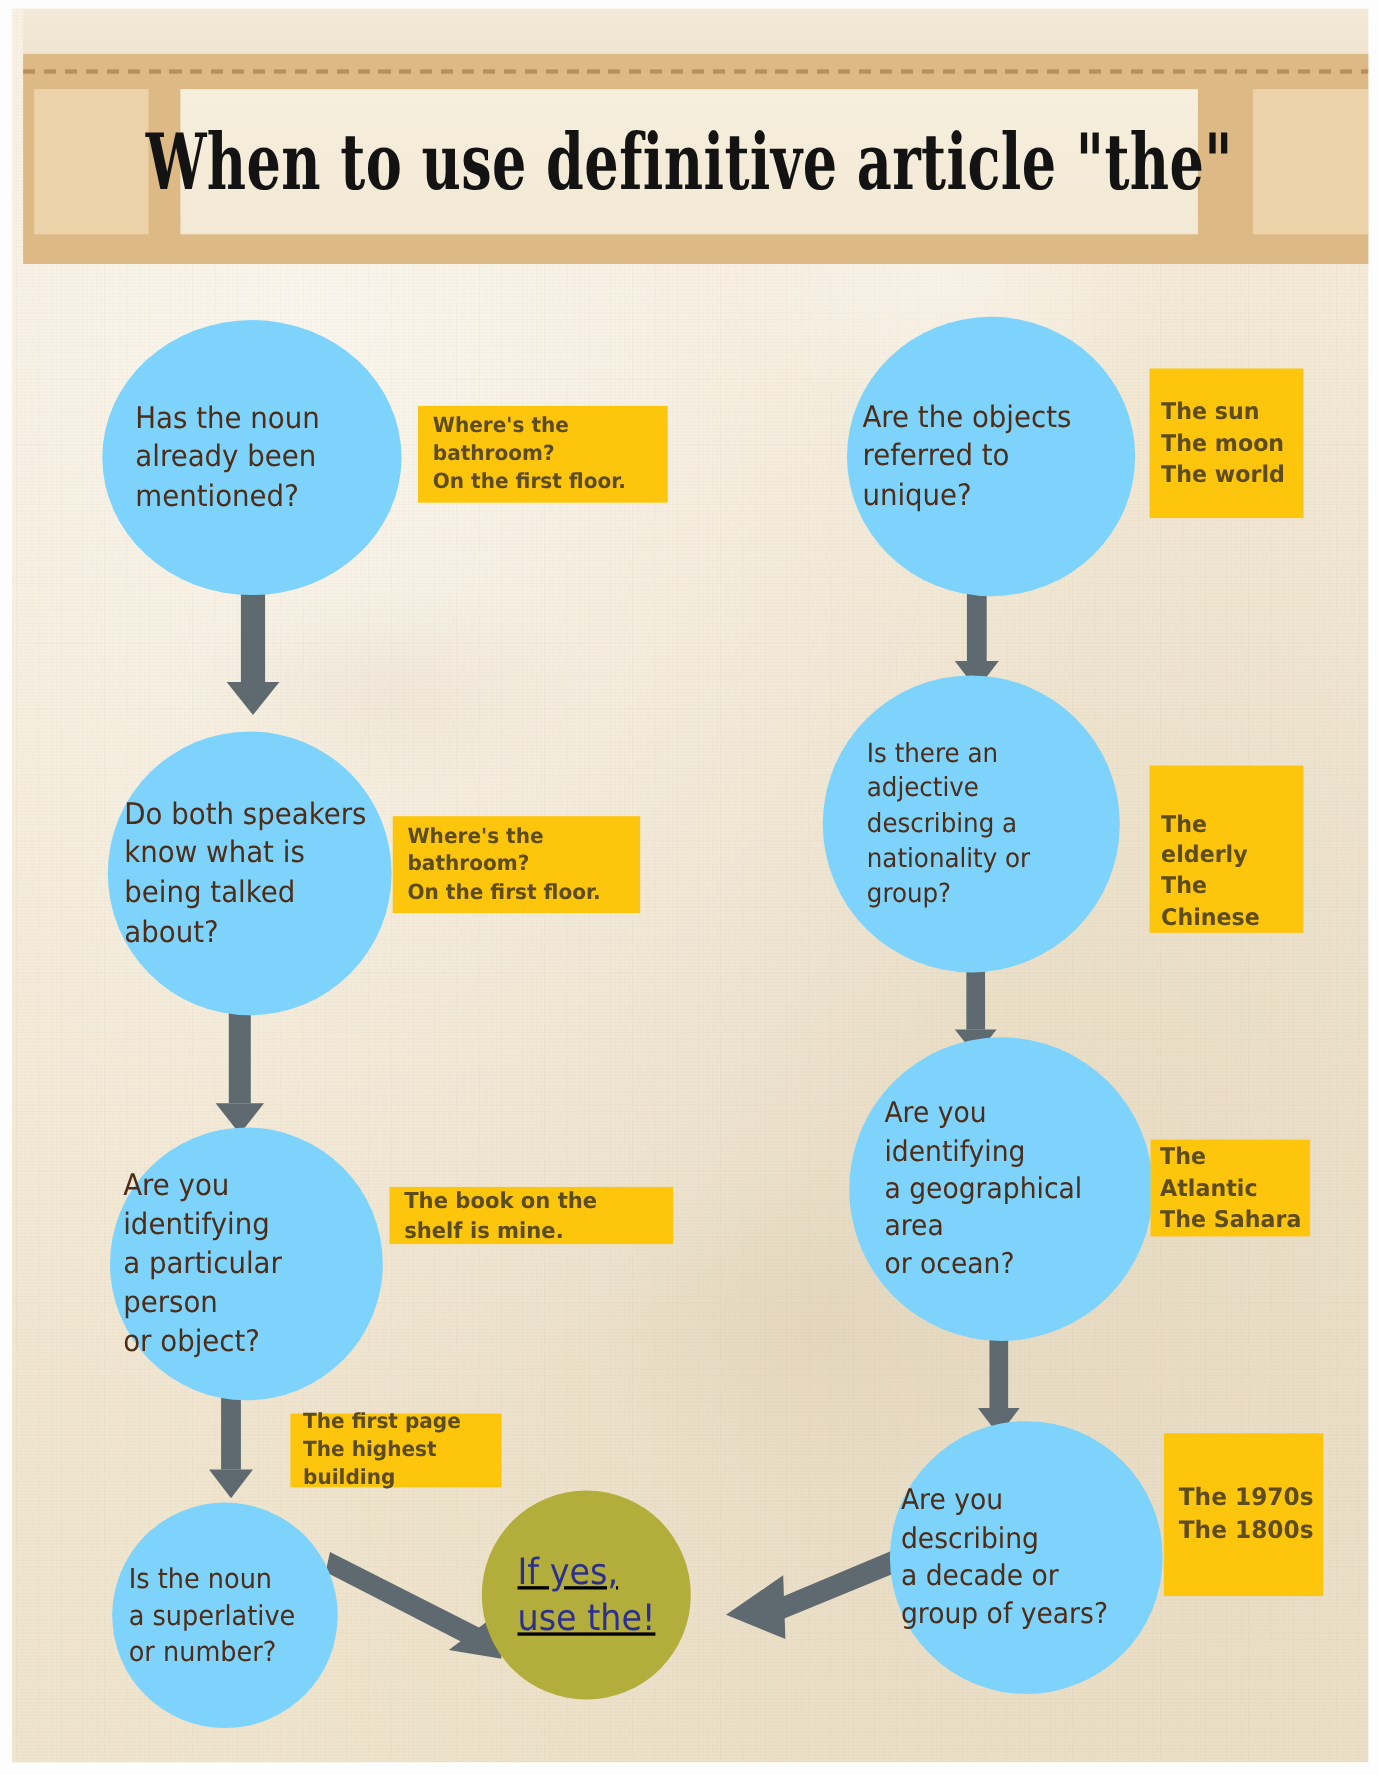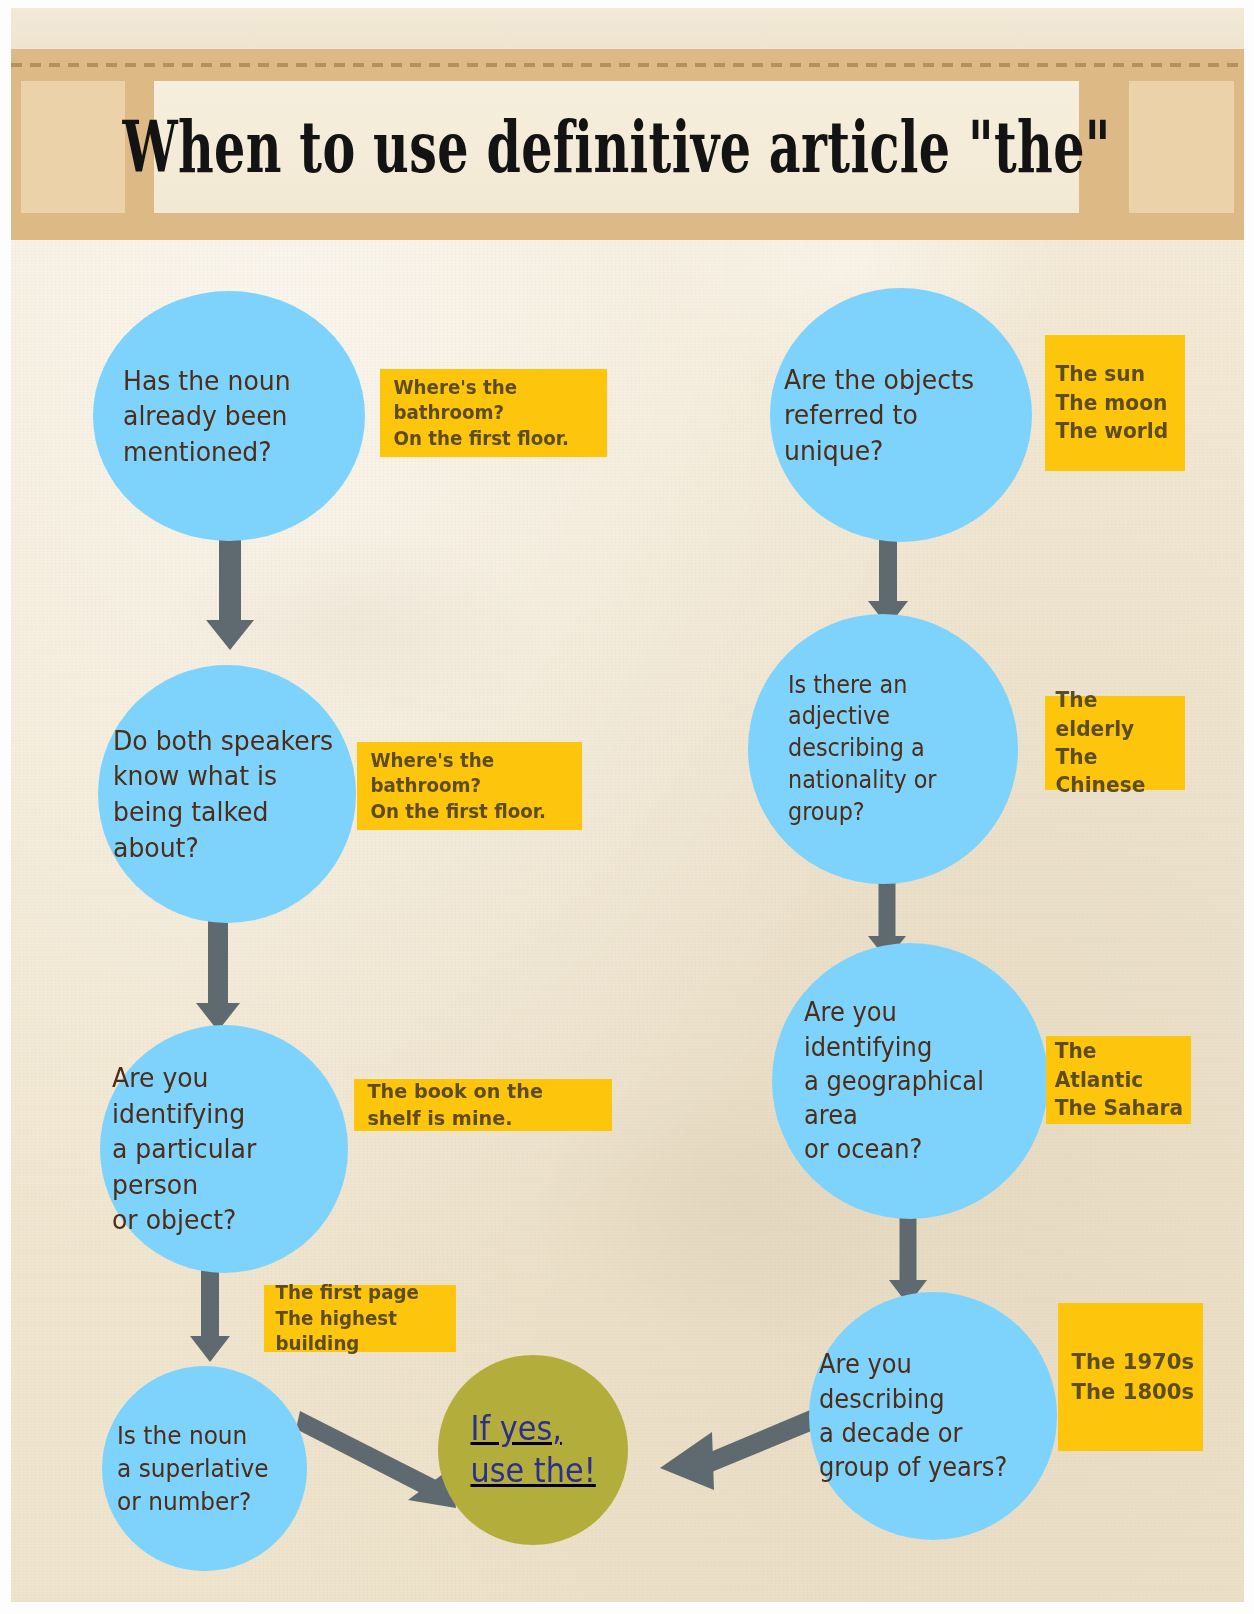--- a/index.html
+++ b/index.html
@@ -58,21 +58,21 @@
   }
   .smudge {
     position: absolute;
     border-radius: 50%;
     pointer-events: none;
   }
 
   
   .header-wrap {
     position: absolute;
-    left: 11px; top: 8px;
+    left: 21px; top: 8px;
     width: 1233px;
     height: 232px;
   }
   .header-top-paper {
     position: absolute;
     left: 0; top: 0; width: 1233px; height: 41px;
     background: linear-gradient(180deg, #f3ead7 0%, #eee4cf 100%);
   }
   .header-band {
     position: absolute;
@@ -302,21 +302,21 @@
   <div class="arrow-v" style="left:856px; top:531px; width:64px; height:98px;">
     <div class="arrow-shaft" style="width:18px; height:70px;"></div>
     <div class="arrow-head" style="top:70px; border-left-width:20px; border-right-width:20px; border-top-width:26px;"></div>
   </div>
 
   <div class="node" style="left:748px; top:614px; width:270px; height:270px; padding-left:40px;">
     <div class="node-label" style="font-size:24px;">Is there an
 adjective describing a
 nationality or group?</div>
   </div>
-  <div class="callout" style="left:1045px; top:696px; width:140px; height:94px;">
+  <div class="callout" style="left:1045px; top:696px; width:140px; height:152px;align-items:flex-end;">
     <div class="callout-text" style="font-size:21px; padding-left:11px;">The elderly
 The Chinese</div>
   </div>
 
   <div class="arrow-v" style="left:855px; top:876px; width:64px; height:86px;">
     <div class="arrow-shaft" style="width:17px; height:60px;"></div>
     <div class="arrow-head" style="top:60px; border-left-width:19px; border-right-width:19px; border-top-width:24px;"></div>
   </div>
 
   <div class="node" style="left:772px; top:943px; width:276px; height:276px; padding-left:32px;">

